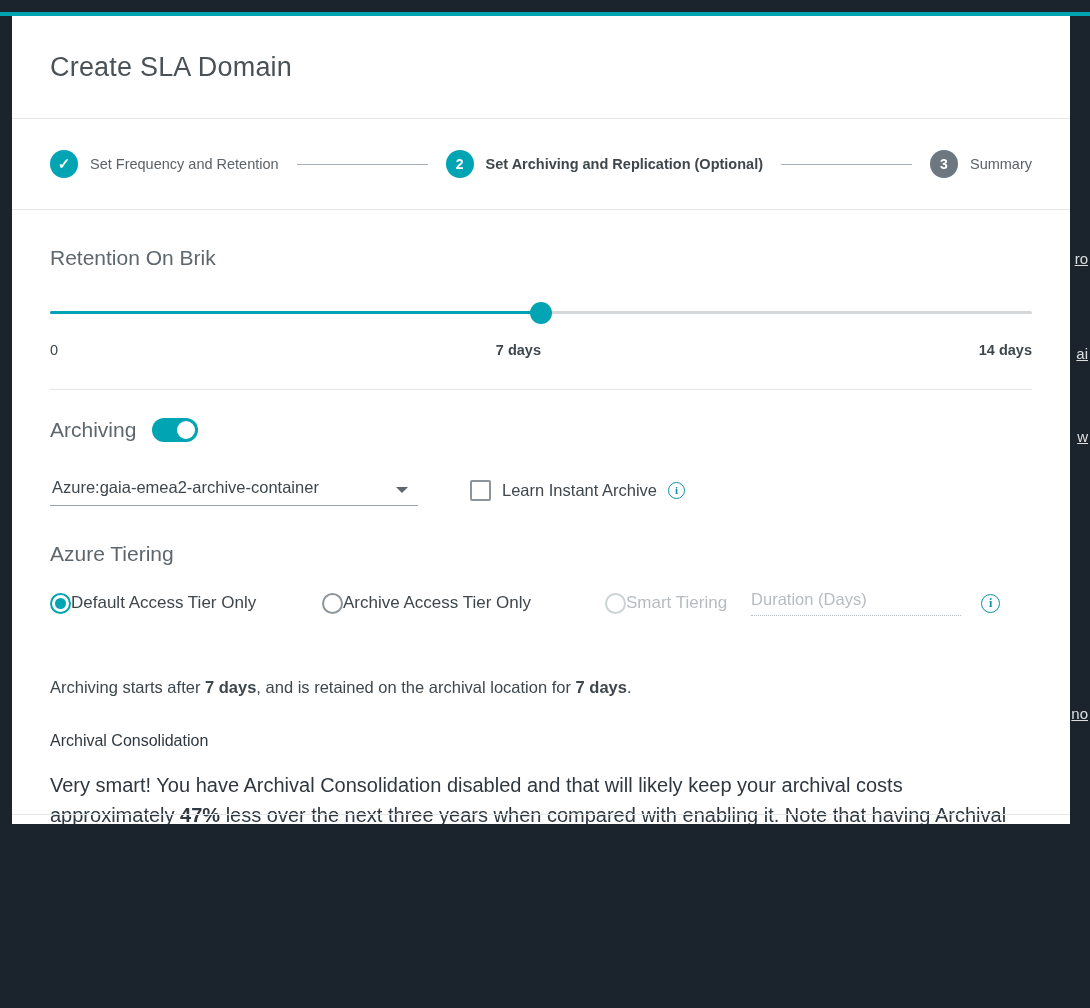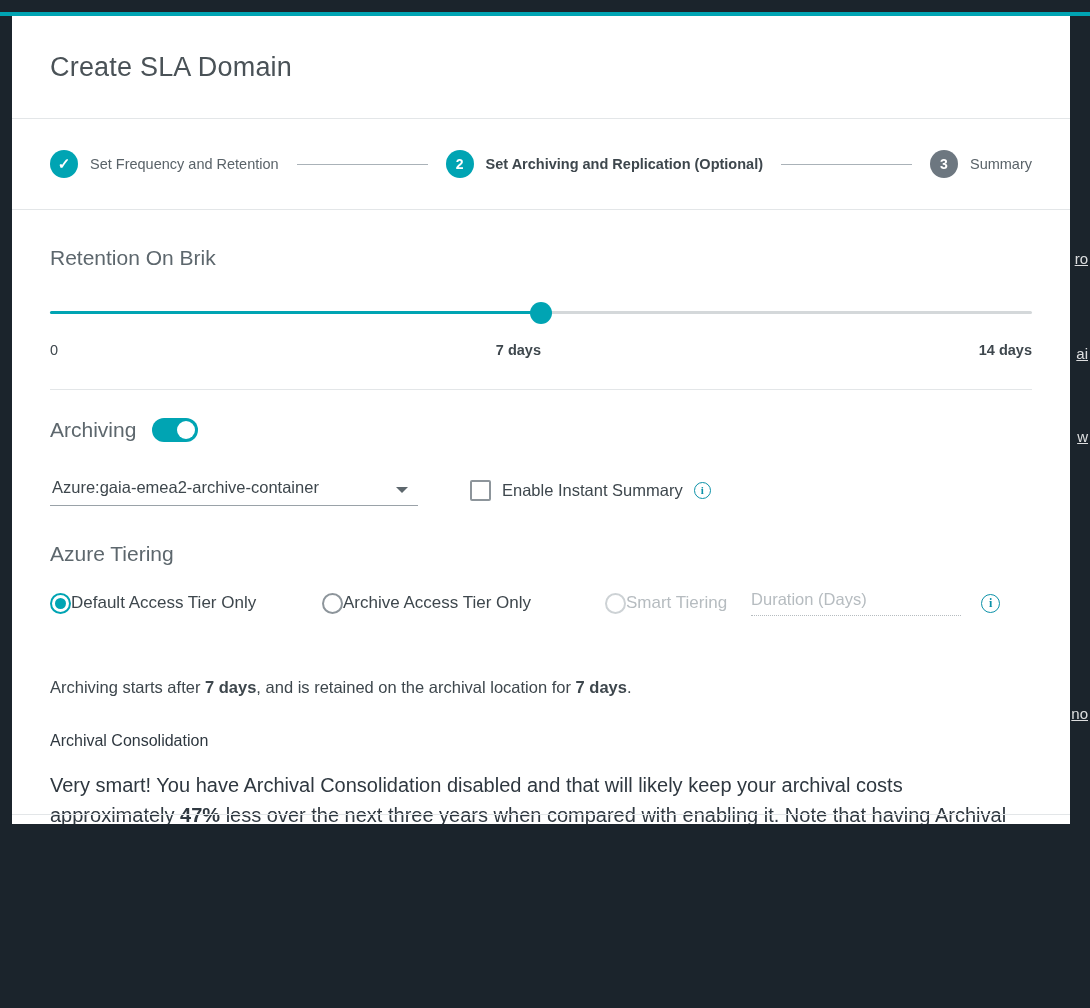--- a/index.html
+++ b/index.html
@@ -274,21 +274,21 @@
         </div>
       </div>
 
       <div class="select-row">
         <div class="select">
           <span class="select-value">Azure:gaia-emea2-archive-container</span>
           <span class="caret"></span>
         </div>
         <div class="checkbox-group">
           <span class="checkbox"></span>
-          <span class="checkbox-label">Enable Instant Summary</span>
+          <span class="checkbox-label">Learn Instant Archive</span>
           <span class="info-icon">i</span>
         </div>
       </div>
 
       <div class="section-title">Azure Tiering</div>
 
       <div class="radio-row">
         <div class="radio-item" style="width:272px">
           <span class="radio checked"></span>
           <span class="radio-label">Default Access Tier Only</span>

